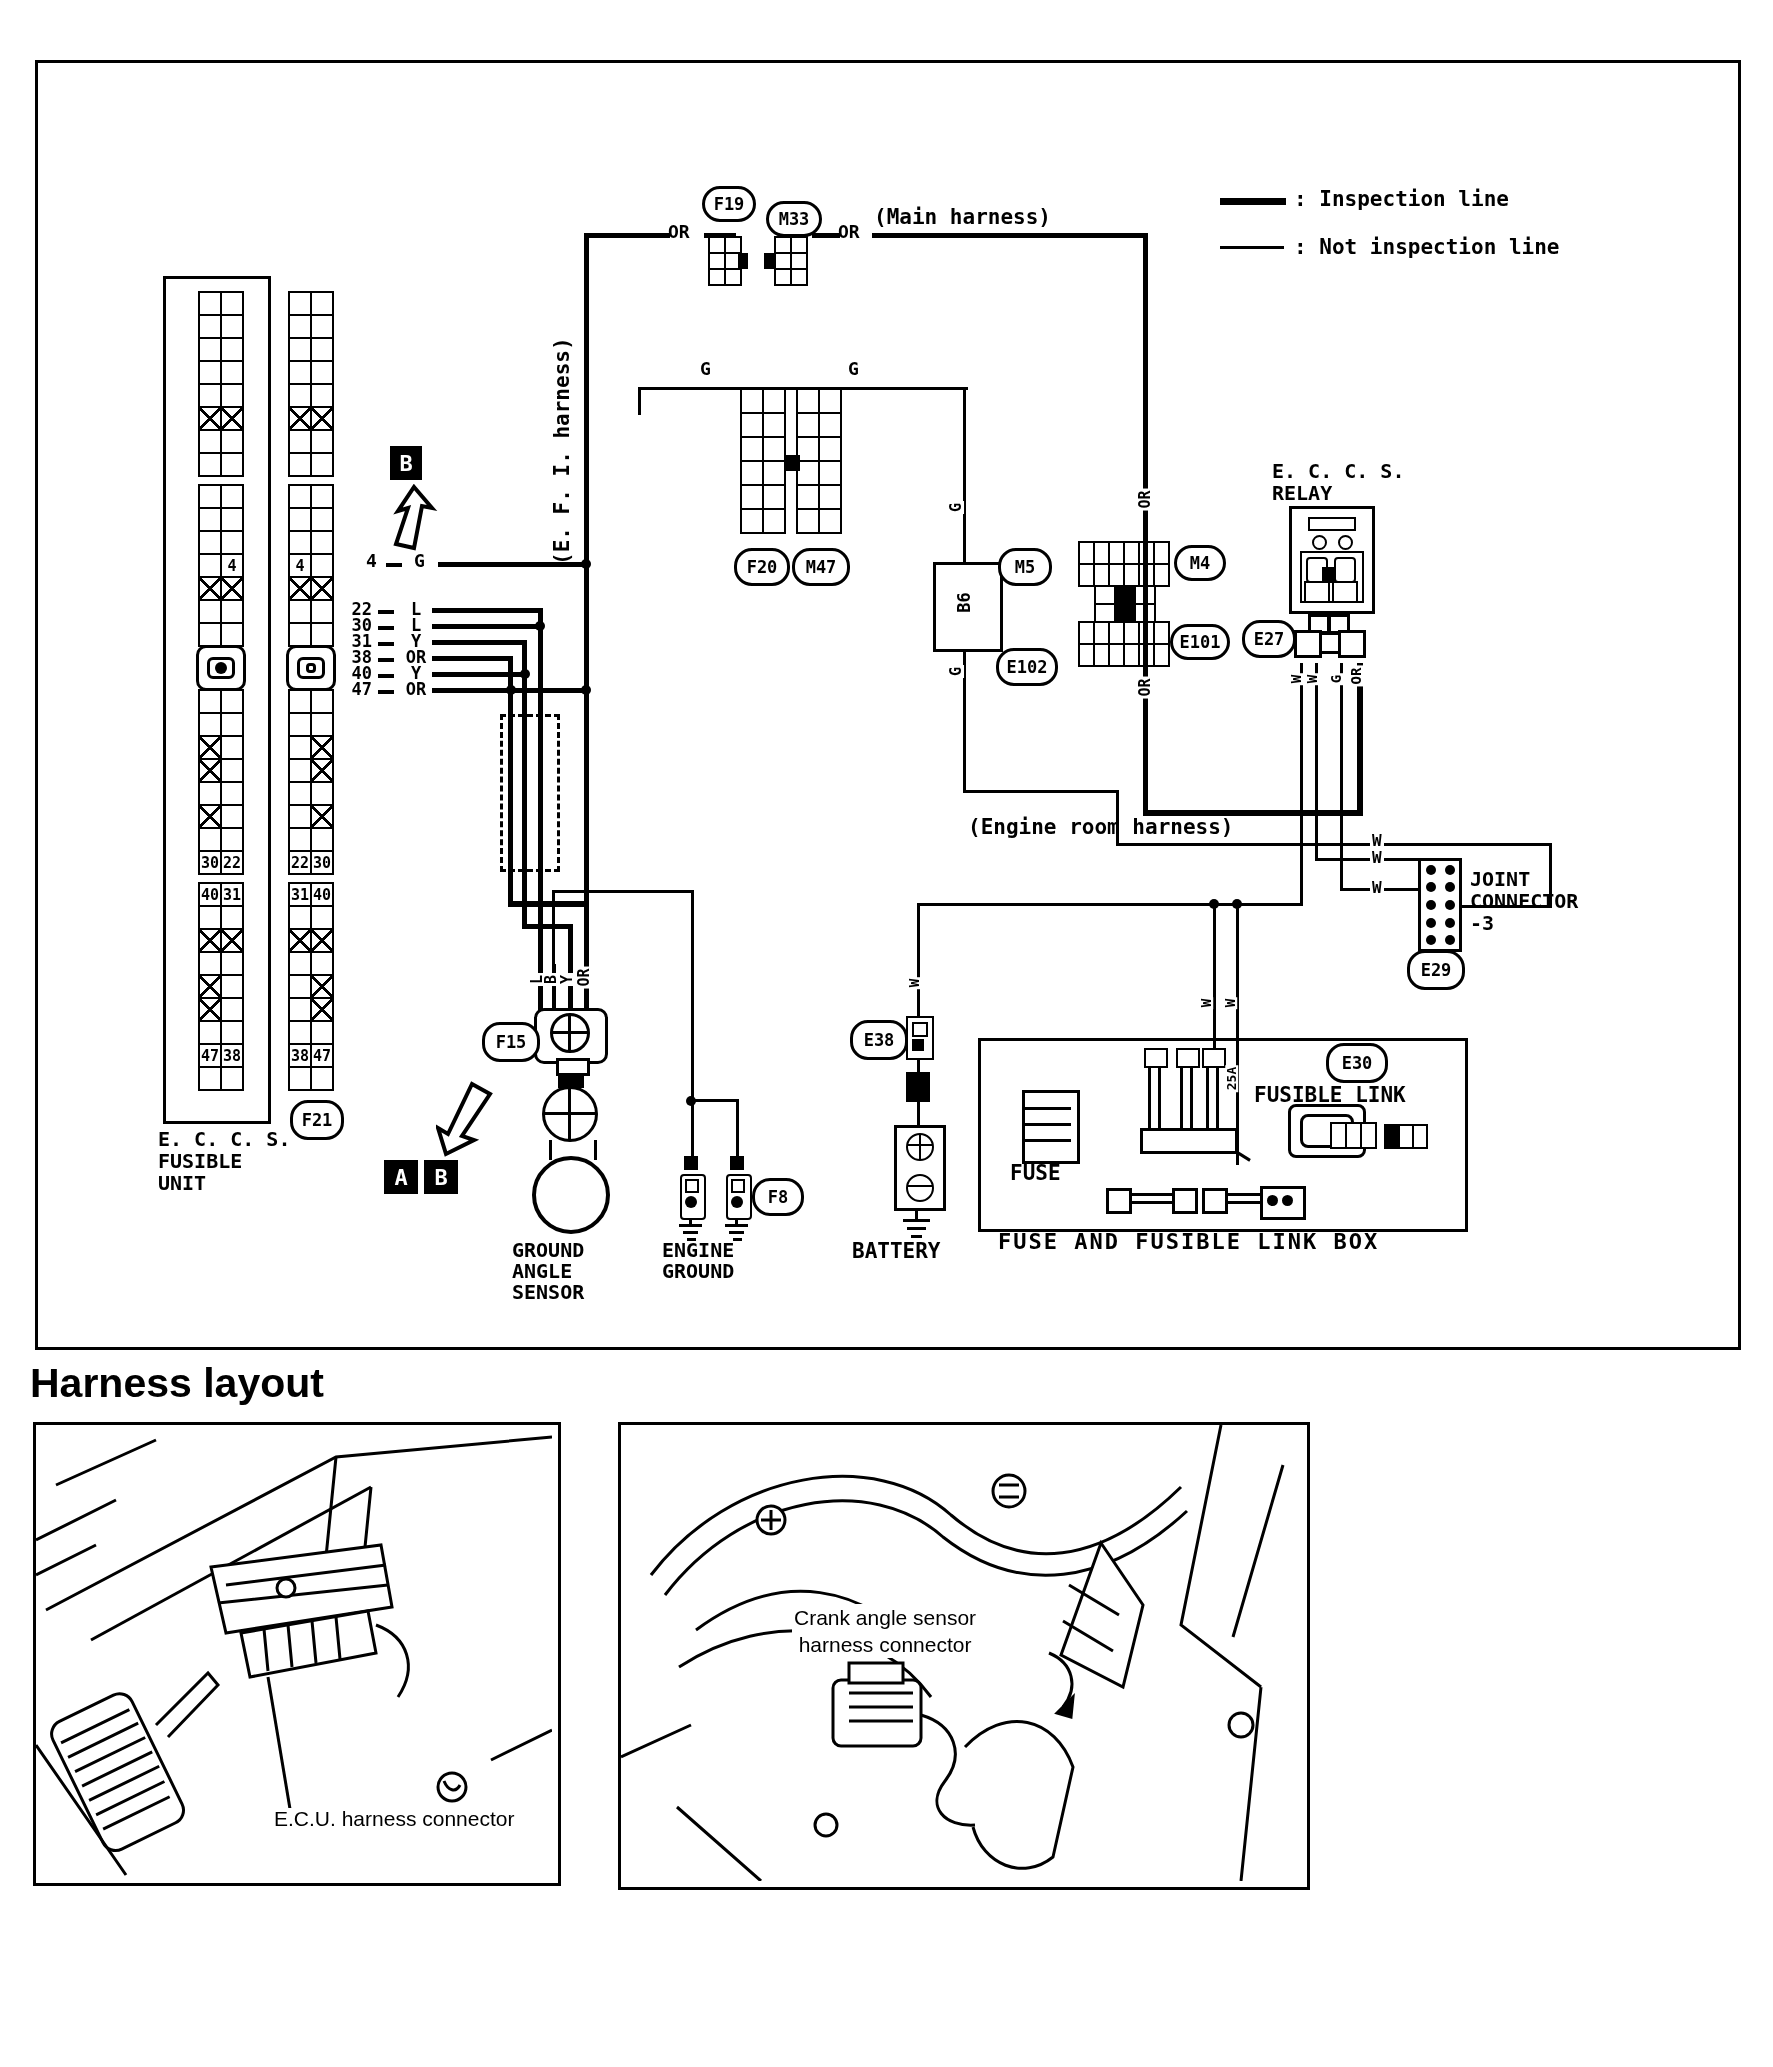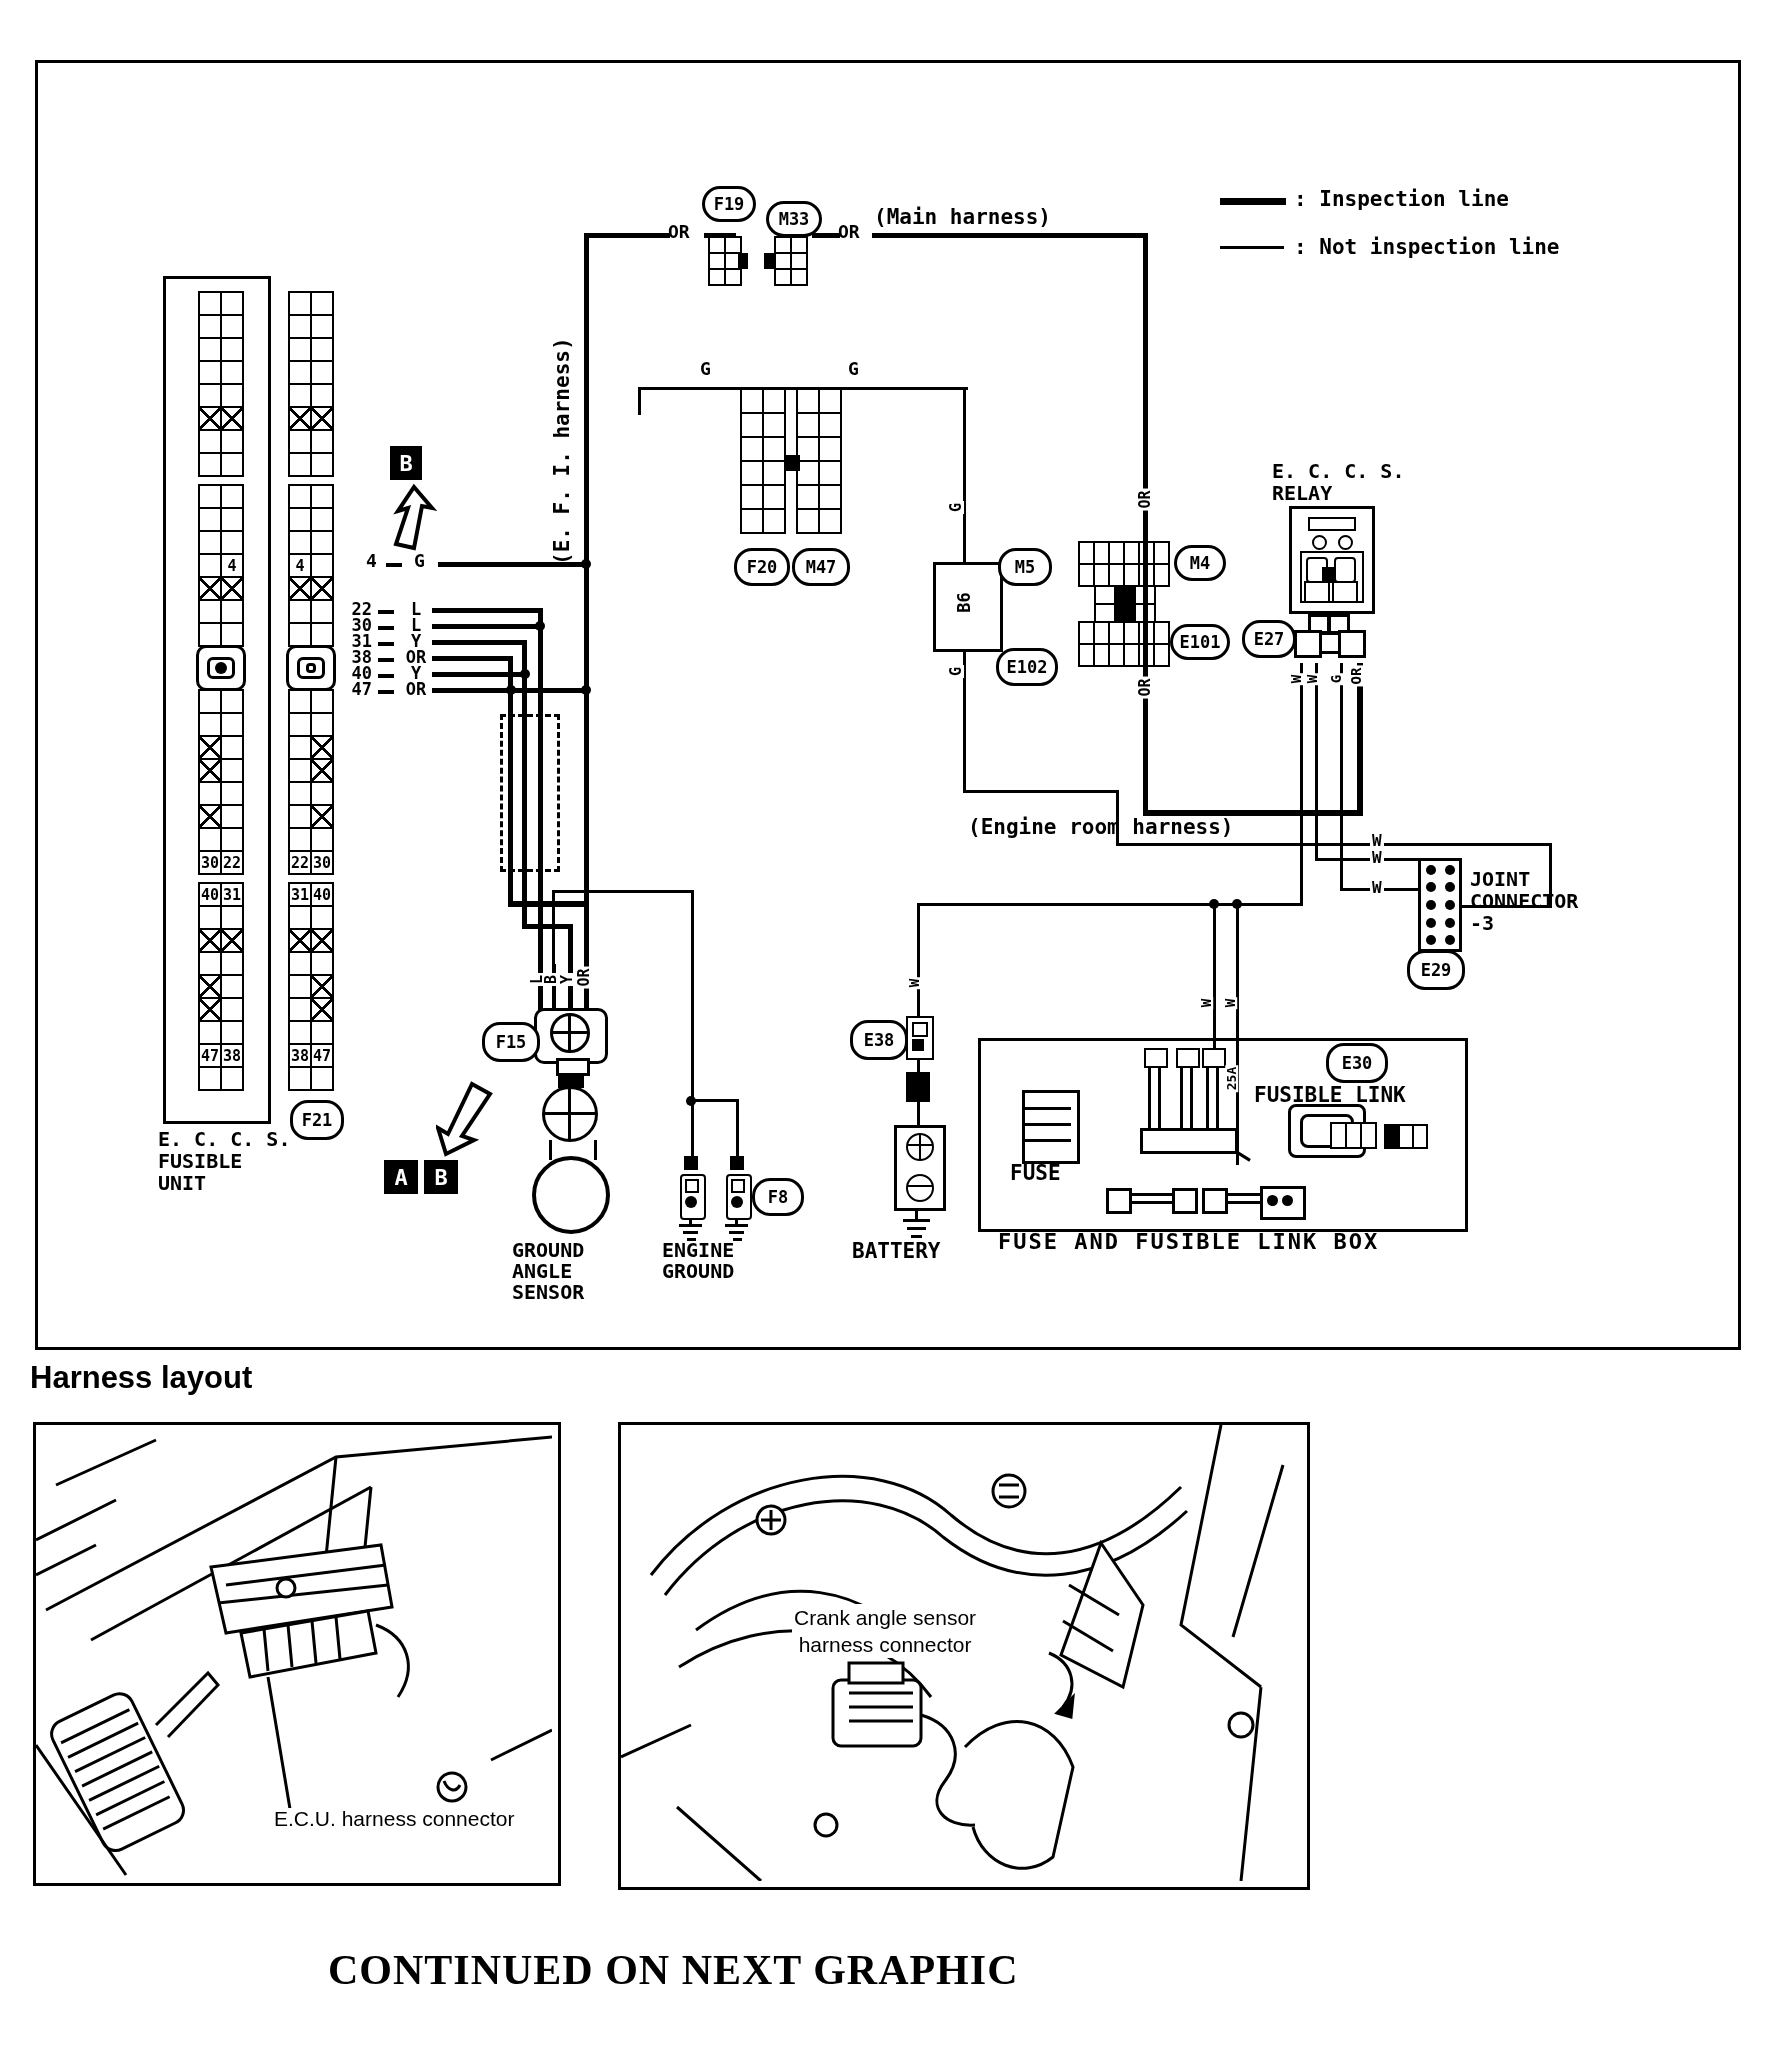--- a/index.html
+++ b/index.html
@@ -740,21 +740,21 @@
   <div class="box" style="left:1172px;top:1188px;width:20px;height:20px"></div>
   <div class="box" style="left:1202px;top:1188px;width:20px;height:20px"></div>
   <div class="h" style="left:1220px;top:1193px;width:42px;height:3px"></div>
   <div class="h" style="left:1220px;top:1201px;width:42px;height:3px"></div>
   <div class="box" style="left:1260px;top:1186px;width:40px;height:28px">
     <div style="position:absolute;left:4px;top:6px;width:11px;height:11px;background:#000;border-radius:50%"></div>
     <div style="position:absolute;left:19px;top:6px;width:11px;height:11px;background:#000;border-radius:50%"></div>
   </div>
   <div class="lbl" style="left:998px;top:1230px;font-size:22px;letter-spacing:2px">FUSE AND FUSIBLE LINK BOX</div>
 
-  <div class="lbl sans" style="left:30px;top:1362px;font-size:31px">Harness layout</div>
+  <div class="lbl sans" style="left:30px;top:1362px;font-size:41px">Harness layout</div>
 
   <div class="tbox" style="left:33px;top:1422px;width:522px;height:458px;background:#fff;z-index:0"></div>
   <svg style="left:36px;top:1425px;z-index:1" width="516" height="452" viewBox="0 0 516 452">
     <g fill="none" stroke="#000" stroke-width="3">
       <path d="M10,185 L300,32 L516,12"></path>
       <path d="M55,215 L335,62"></path>
       <path d="M300,32 L290,132 M335,62 L326,152"></path>
       <path d="M0,150 L60,120 M0,115 L80,75 M20,60 L120,15"></path>
       <polygon points="175,142 345,120 356,182 190,208" fill="#fff"></polygon>
       <path d="M190,160 L350,140 M182,178 L352,160"></path>
@@ -795,15 +795,14 @@
       <path d="M228,268 L292,268 M228,282 L292,282 M228,296 L292,296"></path>
       <path d="M300,290 C334,300 344,330 324,356 C304,382 324,402 354,400"></path>
       <path d="M344,322 C384,280 434,292 452,342 L432,432 C402,456 362,440 352,402"></path>
       <path d="M56,382 L140,456 M0,332 L70,300"></path>
       <path d="M428,228 C452,238 458,262 442,282"></path>
       <polygon points="436,288 452,272 450,292" fill="#000"></polygon>
     </g>
   </svg>
   <div class="lbl sans wbg" style="left:792px;top:1604px;font-size:21px;font-weight:400;line-height:27px;z-index:4;text-align:center"><span>Crank angle sensor</span><br><span>harness connector</span></div>
 
-  <div class="lbl serif" style="left:328px;top:1948px;font-size:42px;letter-spacing:1px">CONTINUED ON NEXT GRAPHIC</div>
 
 </div>
 
 </body></html>

